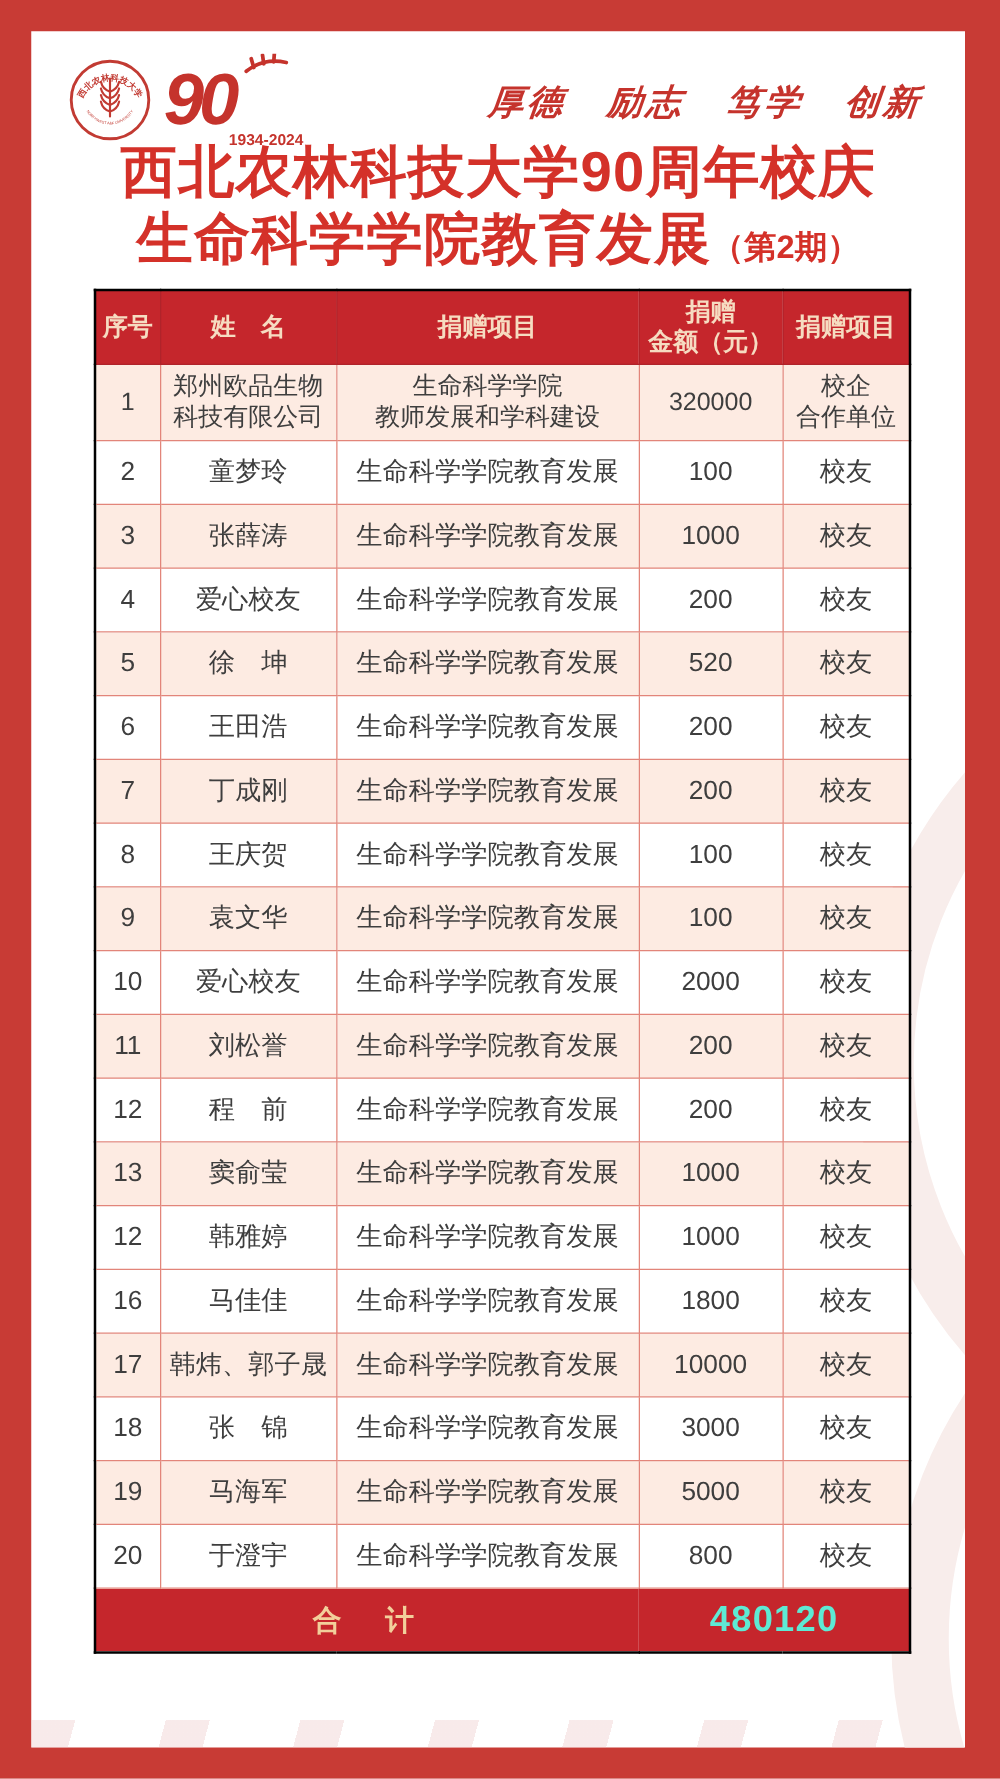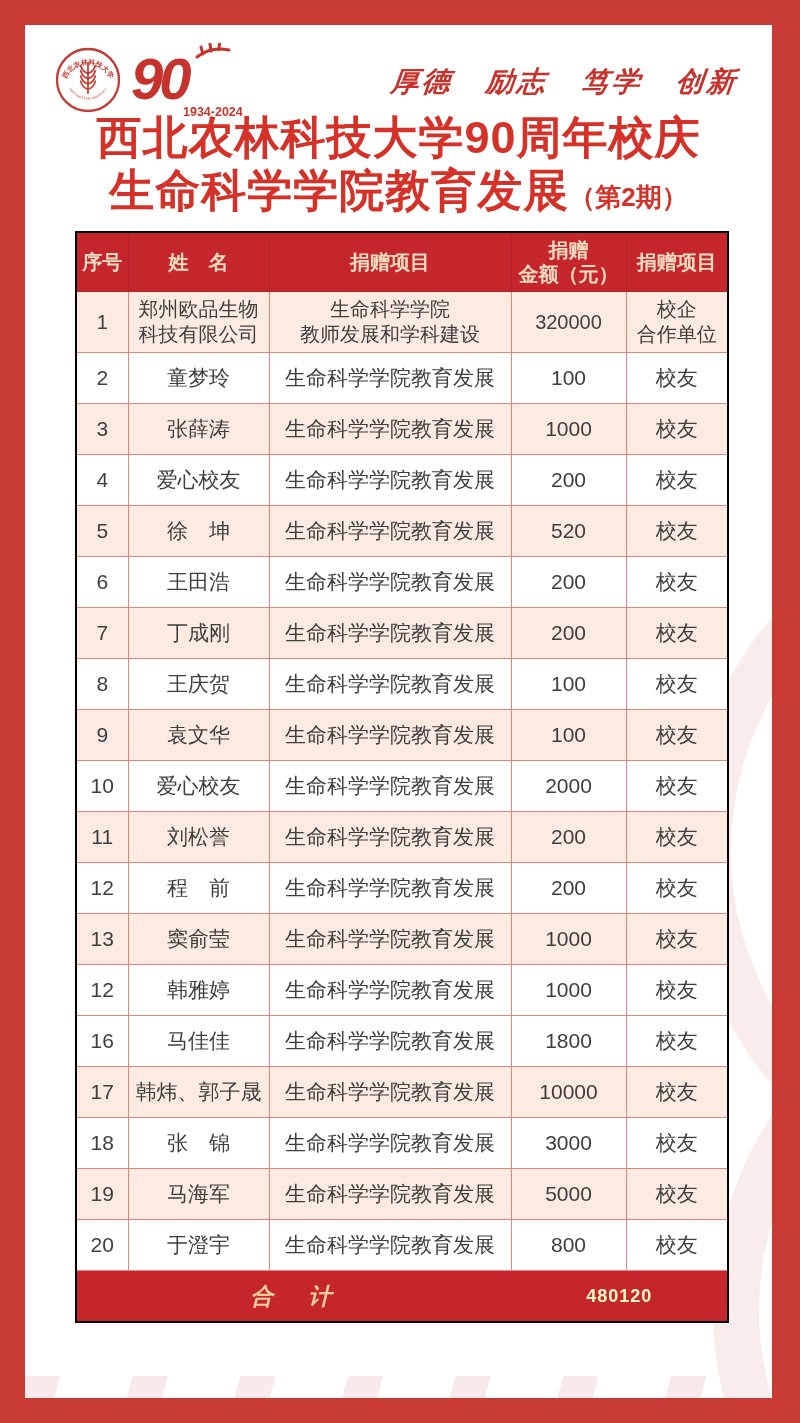--- a/index.html
+++ b/index.html
@@ -32,22 +32,22 @@
 
   table.donations{position:absolute;left:50px;top:206px;width:652px;border-collapse:collapse;table-layout:fixed;
                   border:2px solid #000000;}
   .donations th{background:#c5262c;color:#f6dcc1;font-size:20px;font-weight:bold;height:58px;
                 border:1px solid #b0232a;white-space:pre-line;line-height:1.2;text-align:center;padding:0 2px;}
   .donations td{border:1px solid #e2857a;background:#ffffff;text-align:center;color:#3e3e3e;
                 font-size:21px;height:50px;white-space:pre-line;line-height:1.25;padding:0 2px;overflow:hidden;}
   .donations tr.pink td{background:#fdebe2;}
   .donations tr.first td{height:60px;font-size:20px;}
   .donations tr.footer td{background:#c5262c;border:1px solid #c5262c;height:50px;font-weight:bold;}
-  .donations td.footer-label{color:#f2cf9b;font-size:23px;letter-spacing:6px;border-right:1px solid #d6584f;font-style:italic;}
-  .donations td.footer-total{color:#fef9c3;font-size:18px;letter-spacing:1px;}
+  .donations td.footer-label{color:#f2cf9b;font-size:23px;letter-spacing:6px;border-right:1px solid #d6584f;}
+  .donations td.footer-total{color:#5eead4;font-size:29px;letter-spacing:1px;}
 </style>
 </head>
 <body>
 
 <div class="page">
   <div class="panel">
 
     <div class="wm-ring ring-a"></div>
     <div class="wm-ring ring-b"></div>
 

